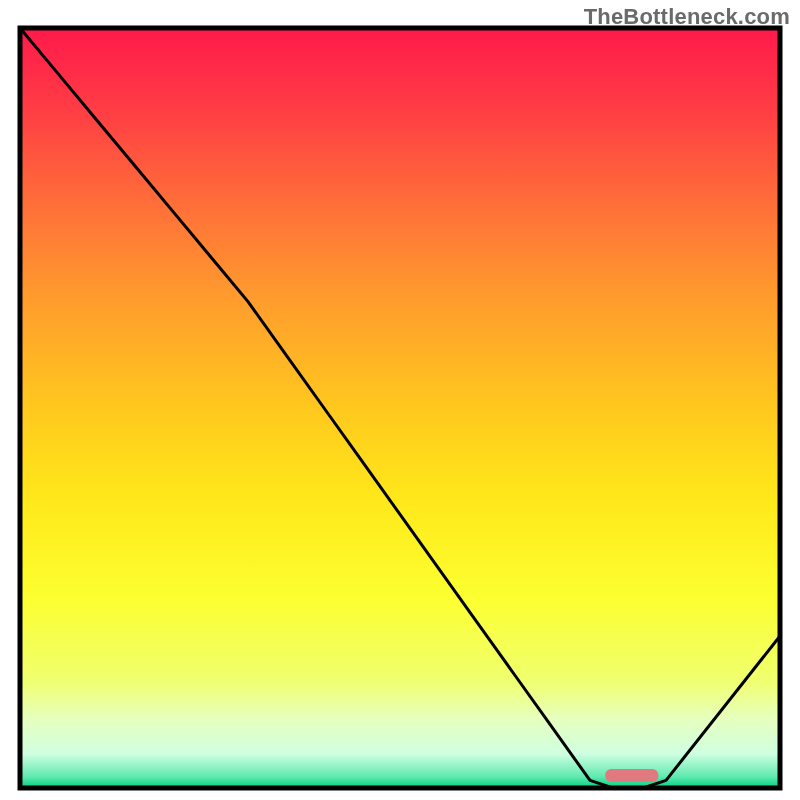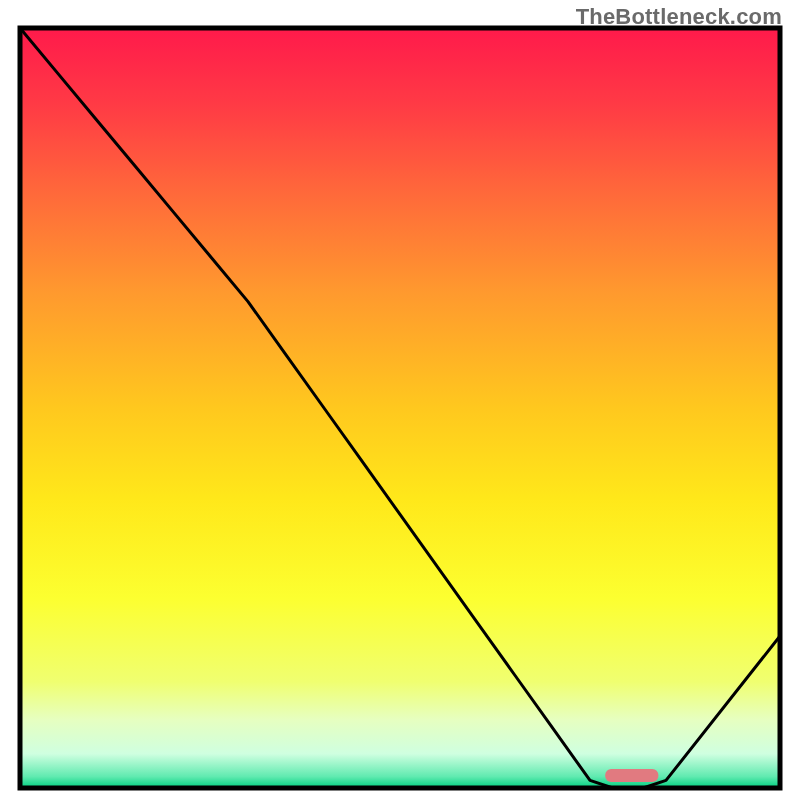--- a/index.html
+++ b/index.html
@@ -11,21 +11,21 @@
     font-family: Arial, Helvetica, sans-serif;
   }
   .container {
     position: relative;
     width: 800px;
     height: 800px;
   }
   .watermark {
     position: absolute;
     top: 4px;
-    right: 18px;
+    right: 10px;
     font-size: 22px;
     font-weight: bold;
     color: #6a6a6a;
     letter-spacing: 0.2px;
     z-index: 50;
   }
   svg.chart {
     position: absolute;
     left: 0;
     top: 0;

